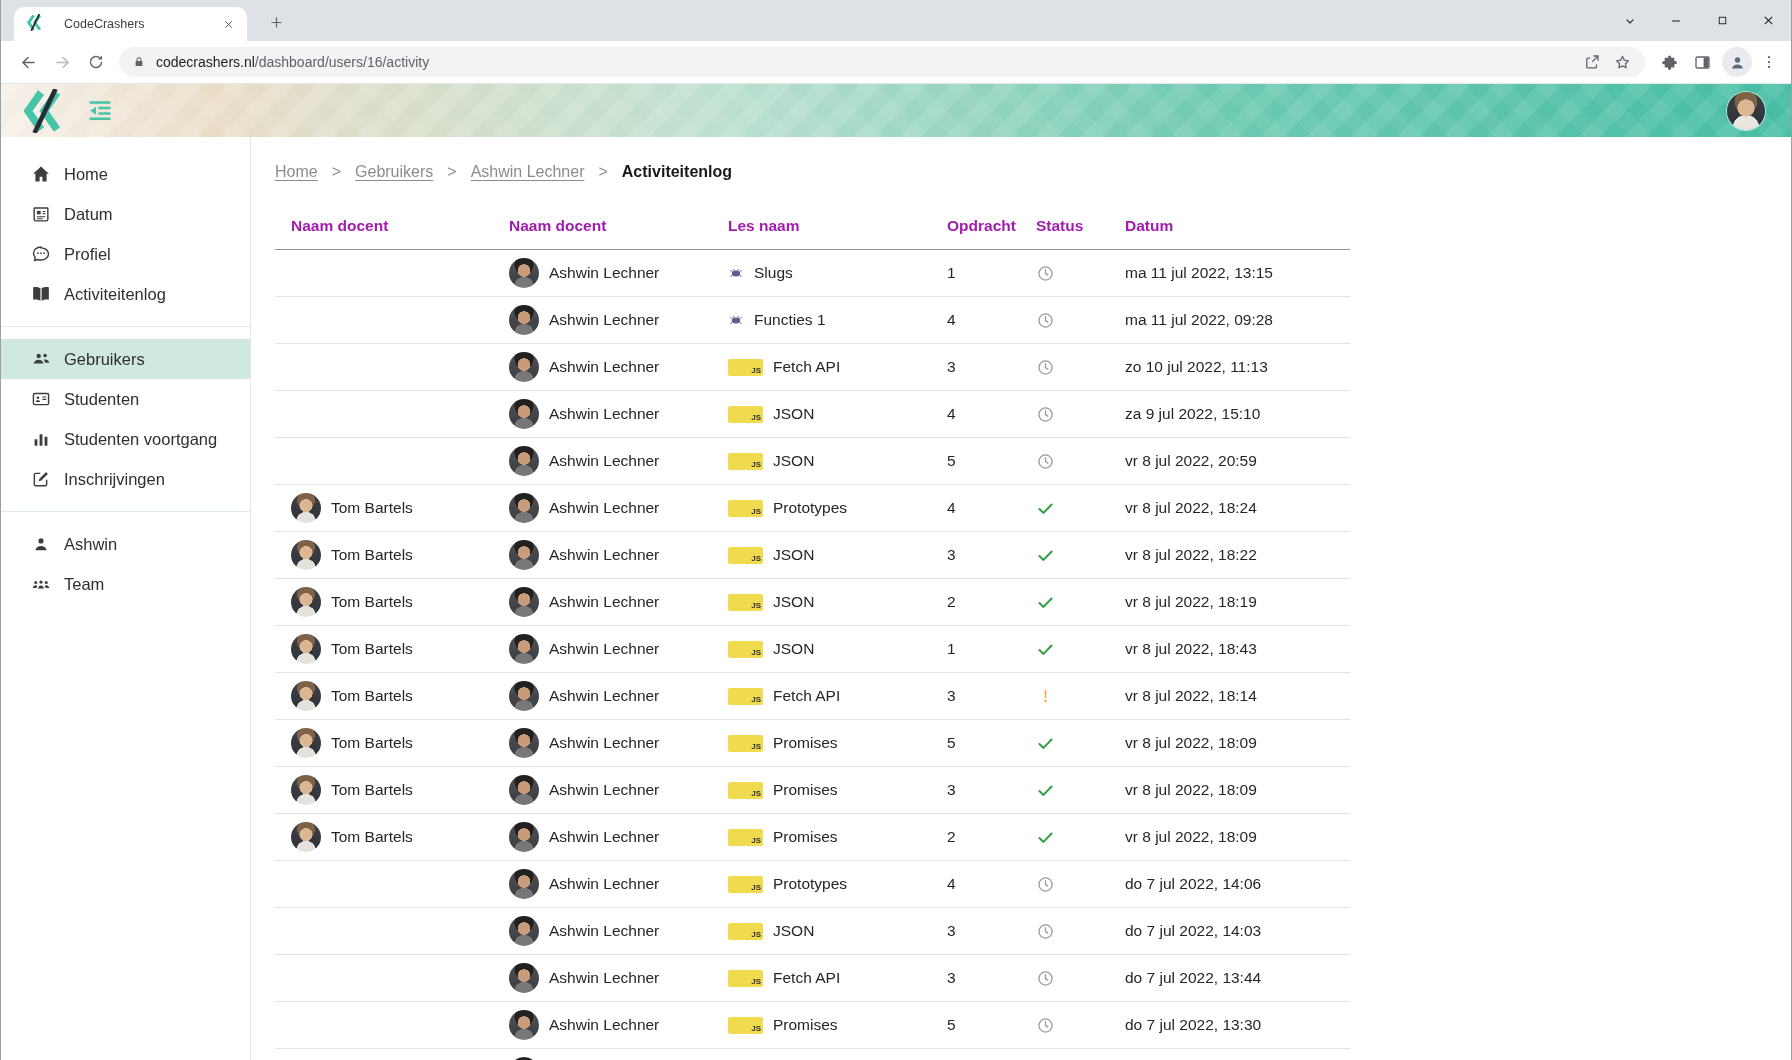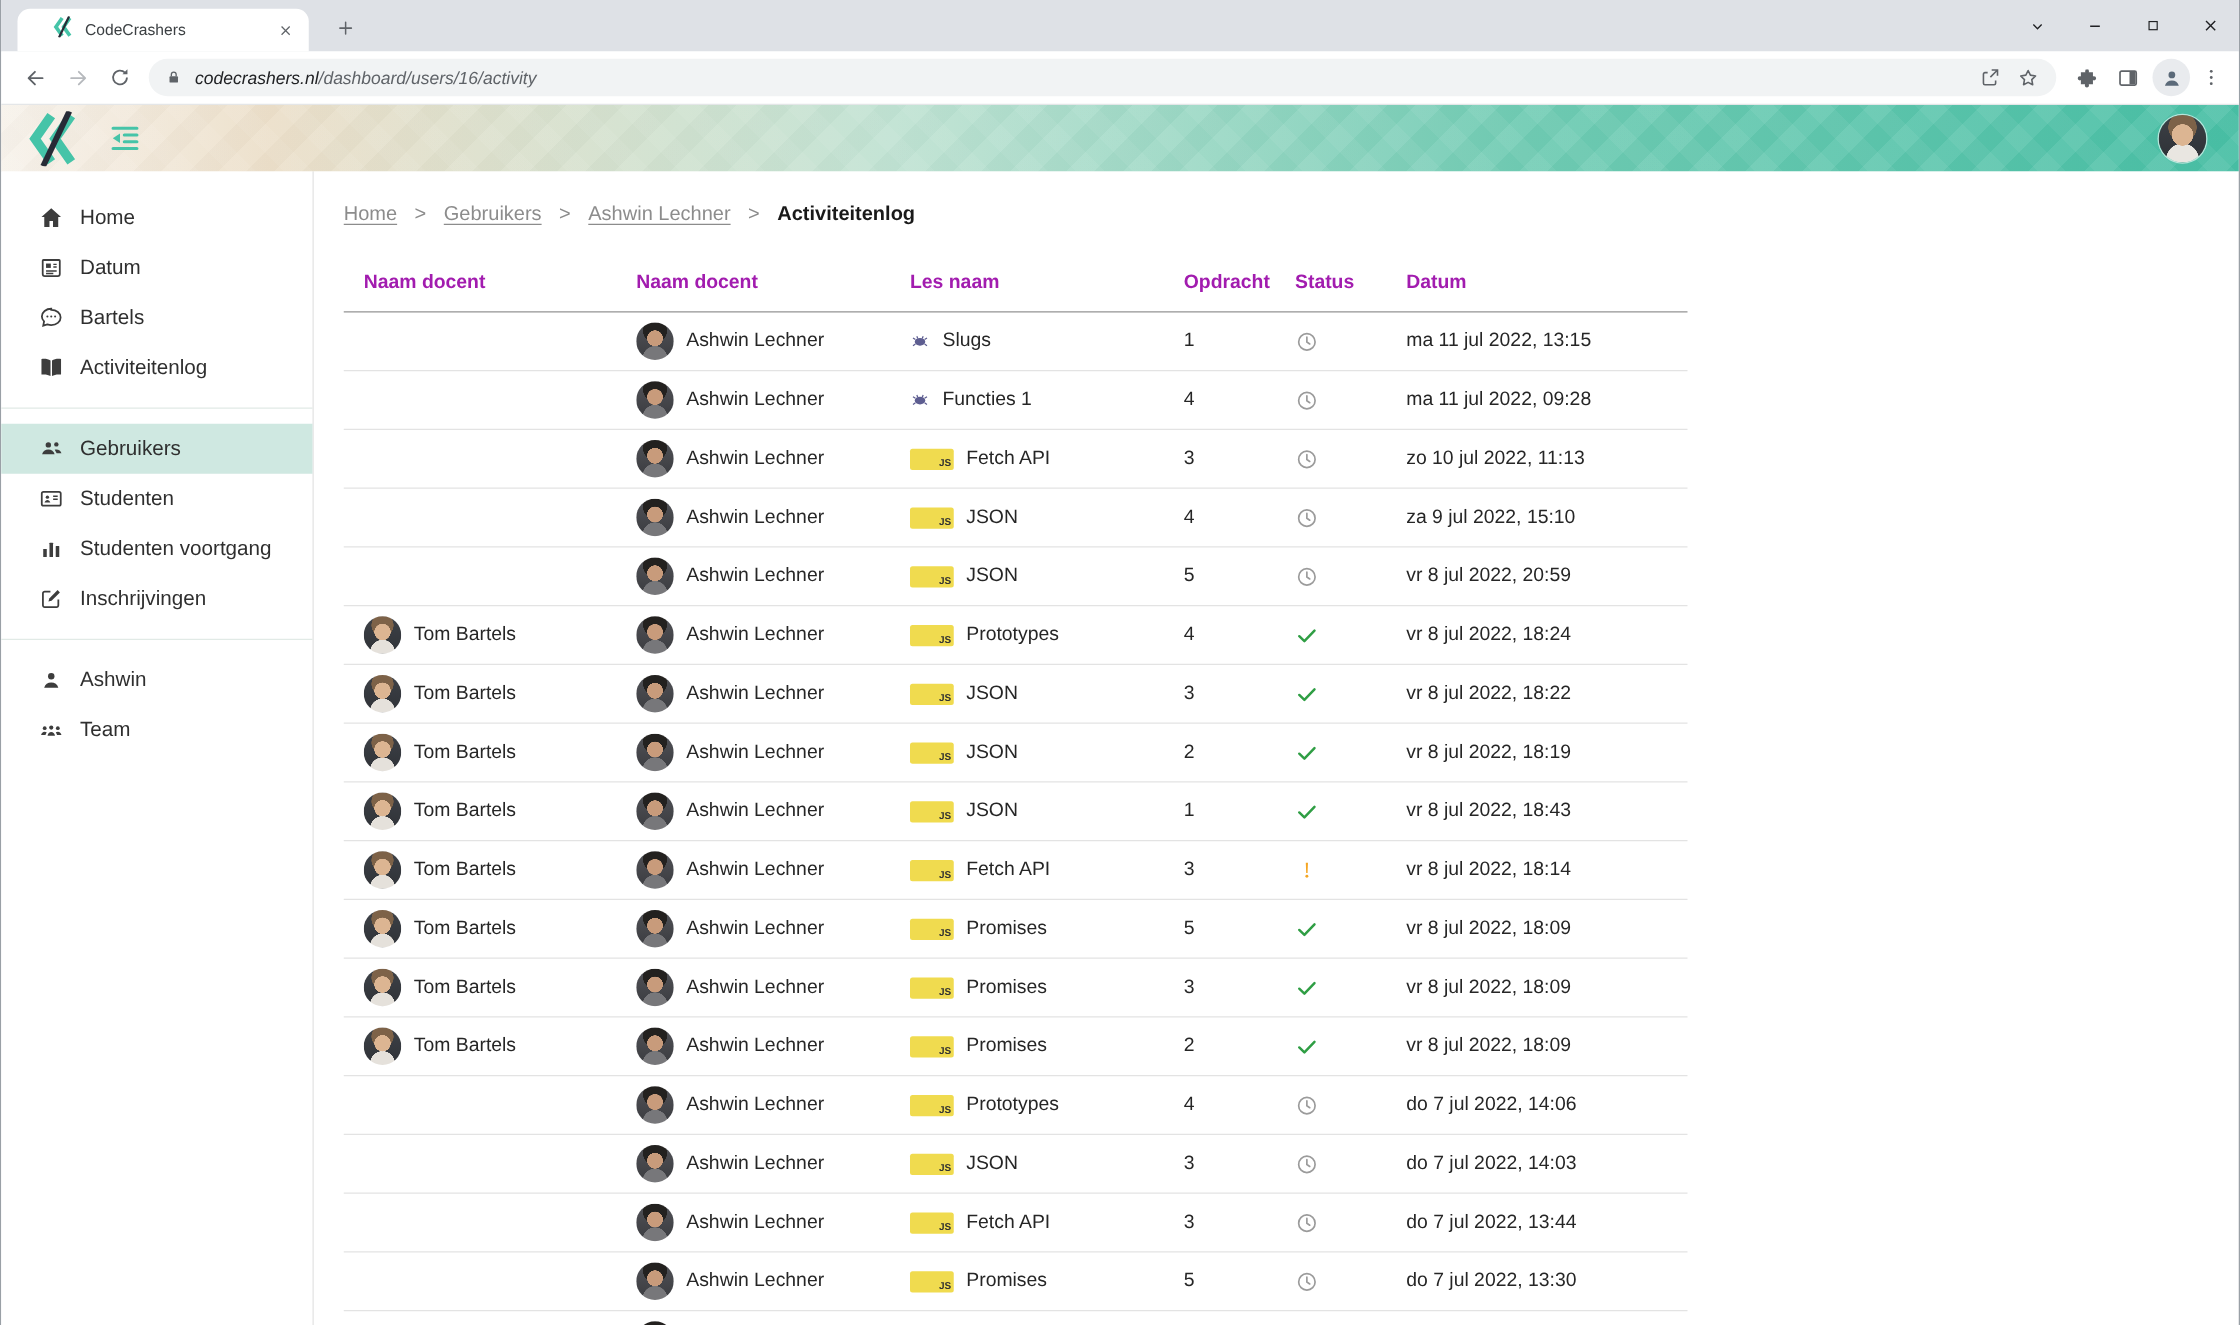--- a/index.html
+++ b/index.html
@@ -3,29 +3,29 @@
 <meta charset="utf-8">
 <style>
   * { margin:0; padding:0; box-sizing:border-box; }
   html,body { width:1792px; height:1060px; overflow:hidden; background:#fff;
     font-family:"Liberation Sans", sans-serif; }
   .window { width:1792px; height:1060px; position:relative; border-left:1px solid #9aa0a6; border-right:1px solid #9aa0a6; }
 
   
   .tabstrip { height:41px; background:#dee1e6; position:relative; }
   .tab { position:absolute; left:13px; top:7px; width:233px; height:34px; background:#fff;
-    border-radius:10px 10px 0 0; display:flex; align-items:center; gap:9px; padding:0 8px 0 28px; }
+    border-radius:10px 10px 0 0; display:flex; align-items:center; gap:21px; padding:0 8px 0 12px; }
   .tab-title { font-size:12.5px; color:#3c4043; flex:1; white-space:nowrap; overflow:hidden; }
   .tabbtn { width:22px; height:22px; display:flex; align-items:center; justify-content:center; color:#5f6368; }
   .newtab { position:absolute; left:262px; top:9px; width:26px; height:26px; display:flex; align-items:center; justify-content:center; color:#5f6368; }
   .wincontrols { position:absolute; right:0; top:0; height:41px; display:flex; }
   .winbtn { width:46px; height:41px; display:flex; align-items:center; justify-content:center; color:#202124; }
 
   
-  .toolbar { height:43px; background:#fff; display:flex; align-items:center; padding:0 8px 0 10px; border-bottom:1px solid #e4e6e8;font-style:italic; }
+  .toolbar { height:43px; background:#fff; display:flex; align-items:center; padding:0 8px 0 10px; border-bottom:1px solid #e4e6e8; }
   .navbtn { width:34px; height:34px; display:flex; align-items:center; justify-content:center; color:#5f6368; flex:none; }
   .navbtn.disabled { color:#b6b9bd; }
   .urlpill { flex:1; height:30px; background:#f1f3f4; border-radius:15px; display:flex; align-items:center; padding:0 8px 0 13px; margin:0 6px; min-width:0; }
   .url-text { font-size:14px; margin-left:10px; white-space:nowrap; overflow:hidden; flex:1; }
   .url-domain { color:#202124; } .url-path { color:#5f6368; }
   .pillbtn { width:30px; height:30px; display:flex; align-items:center; justify-content:center; color:#5f6368; flex:none; }
   .profilebtn { width:30px; height:30px; border-radius:50%; background:#e9ebee; display:flex; align-items:center; justify-content:center; color:#5b6a79; margin:0 3px; flex:none; }
 
   
   .appheader { height:53px; position:relative; display:flex; align-items:center; padding:0 0 0 20px;
@@ -229,21 +229,21 @@
           </div>
           <div class="sb-item">
             <span class="sb-ic">
               <svg viewBox="0 0 24 24" width="20" height="20" fill="currentColor" xmlns="http://www.w3.org/2000/svg">
                 <path d="M12 3.6c-5 0-9 3.3-9 7.4 0 1.8.8 3.5 2.1 4.8L4.3 19.8l3.9-1.2c1.2.4 2.4.7 3.8.7 5 0 9-3.3 9-7.4s-4-7.3-9-7.3z" fill="none" stroke="currentColor" stroke-width="1.7"></path>
                 <circle cx="8.3" cy="11" r="1"></circle>
                 <circle cx="12" cy="11" r="1"></circle>
                 <circle cx="15.7" cy="11" r="1"></circle>
               </svg>
             </span>
-            <span>Bartels</span>
+            <span>Profiel</span>
           </div>
           <div class="sb-item">
             <span class="sb-ic">
               <svg viewBox="0 0 24 24" width="20" height="20" fill="currentColor" xmlns="http://www.w3.org/2000/svg">
                 <path d="M11.3 5.2C9.6 4.1 7.4 3.6 5 3.6c-.8 0-1.6.1-2.4.2v15c.8-.1 1.6-.2 2.4-.2 2.4 0 4.6.5 6.3 1.6zM12.7 5.2c1.7-1.1 3.9-1.6 6.3-1.6.8 0 1.6.1 2.4.2v15c-.8-.1-1.6-.2-2.4-.2-2.4 0-4.6.5-6.3 1.6z"></path>
               </svg>
             </span>
             <span>Activiteitenlog</span>
           </div>
           <div class="sb-divider"></div>

